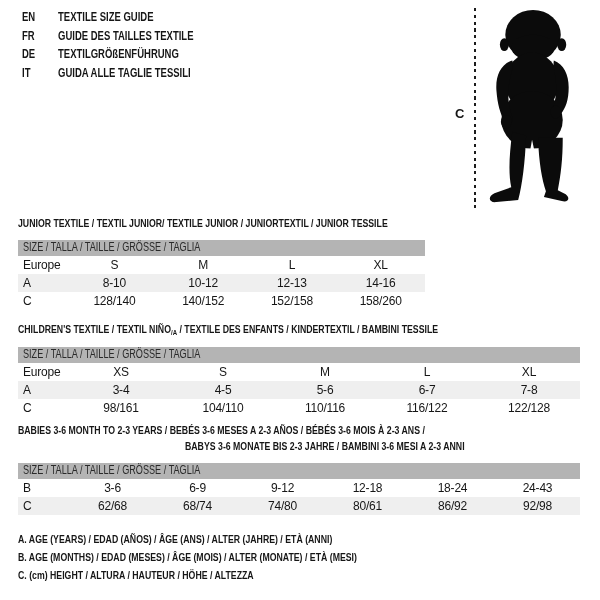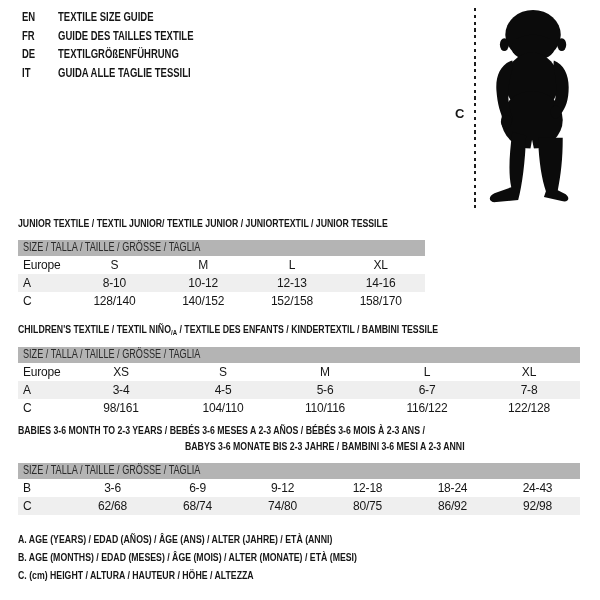--- a/index.html
+++ b/index.html
@@ -107,21 +107,21 @@
       <span class="cell">8-10</span>
       <span class="cell">10-12</span>
       <span class="cell">12-13</span>
       <span class="cell">14-16</span>
     </div>
     <div class="trow">
       <span class="lbl">C</span>
       <span class="cell">128/140</span>
       <span class="cell">140/152</span>
       <span class="cell">152/158</span>
-      <span class="cell">158/170</span>
+      <span class="cell">158/260</span>
     </div>
   </div>
 
   <div class="abs t-title" style="top:322px;">
     <span class="cx"><span>CHILDREN'S TEXTILE / TEXTIL NIÑO</span><span class="sub">/A</span><span> / TEXTILE DES ENFANTS / KINDERTEXTIL / BAMBINI TESSILE</span></span>
   </div>
   <div class="abs tbl" style="top:347px;width:562px;">
     <div class="bar">
       <span class="cx">SIZE / TALLA / TAILLE / GRÖSSE / TAGLIA</span>
     </div>
@@ -166,21 +166,21 @@
       <span class="cell">9-12</span>
       <span class="cell">12-18</span>
       <span class="cell">18-24</span>
       <span class="cell">24-43</span>
     </div>
     <div class="trow alt">
       <span class="lbl">C</span>
       <span class="cell">62/68</span>
       <span class="cell">68/74</span>
       <span class="cell">74/80</span>
-      <span class="cell">80/75</span>
+      <span class="cell">80/61</span>
       <span class="cell">86/92</span>
       <span class="cell">92/98</span>
     </div>
   </div>
 
   <div class="abs legend">
     <div class="legend-row">
       <span class="cx">A. AGE (YEARS) / EDAD (AÑOS) / ÂGE (ANS) / ALTER (JAHRE) / ETÀ (ANNI)</span>
     </div>
     <div class="legend-row">

